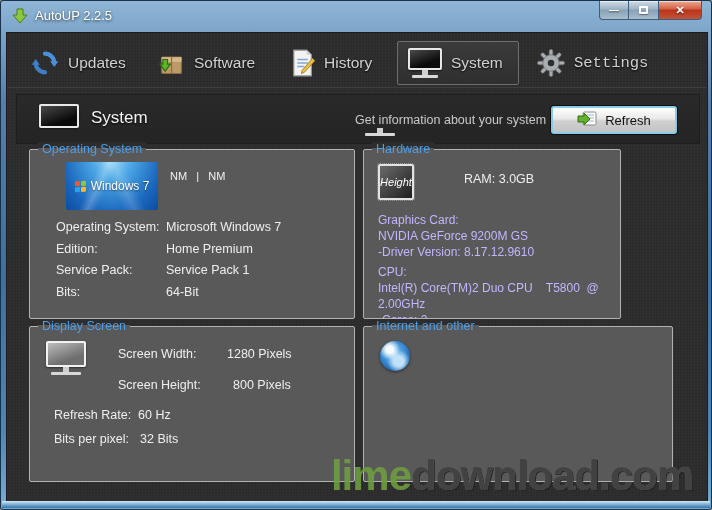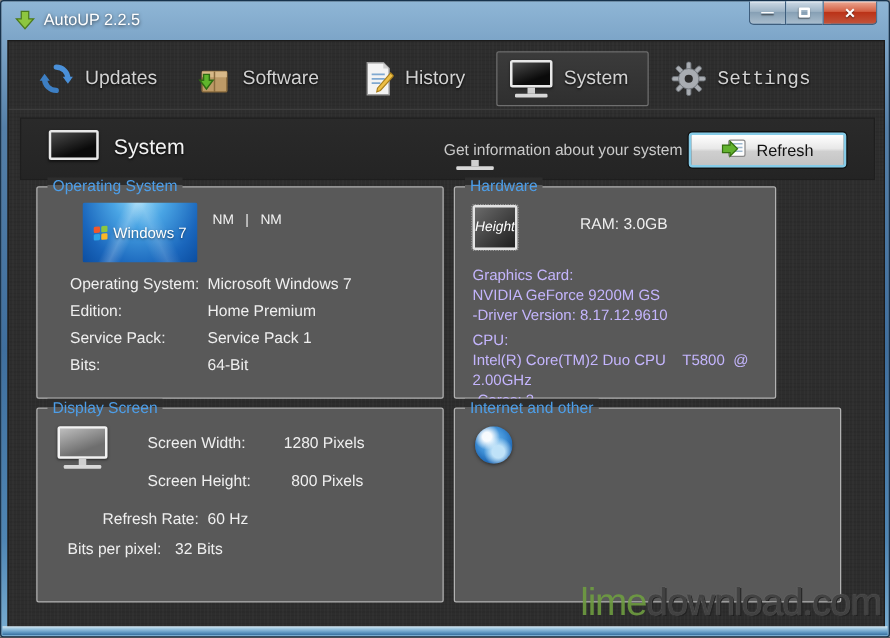--- a/index.html
+++ b/index.html
@@ -118,36 +118,36 @@
   .mon-screen { border:2px solid #e8e8e8; border-radius:2px;
     background:linear-gradient(160deg,#4b4b4b,#0a0a0a 70%);
     box-shadow:0 1px 2px rgba(0,0,0,.5); }
   .mon-neck { margin:0 auto; width:6px; height:5px; background:#cfcfcf; }
   .mon-base { margin:0 auto; width:26px; height:3px; background:#d8d8d8; border-radius:1px; }
   .ds-icon { position:absolute; left:16px; top:14px; }
   .ds-row { position:absolute; display:flex; }
   .ds-row .lbl { flex:none; }
   .ds-r1 { left:88px; top:20px; }  .ds-r1 .lbl { width:109px; }
   .ds-r2 { left:88px; top:51px; }  .ds-r2 .lbl { width:115px; }
-  .ds-r3 { left:24px; top:81px; }  .ds-r3 .lbl { width:84px;margin-left:28px; }
+  .ds-r3 { left:24px; top:81px; }  .ds-r3 .lbl { width:84px; }
   .ds-r4 { left:24px; top:105px; } .ds-r4 .lbl { width:86px; }
 
   
   .globe { position:absolute; left:16px; top:14px; width:30px; height:30px; border-radius:50%;
     background:
       radial-gradient(circle at 32% 28%, rgba(255,255,255,.95) 0 12%, rgba(255,255,255,0) 35%),
       radial-gradient(circle at 62% 68%, #bfe2f8 0 18%, rgba(191,226,248,0) 42%),
       radial-gradient(circle at 45% 40%, #7fc3f2 0%, #3e8fd6 45%, #1259a8 80%, #0a4a92 100%);
     box-shadow:0 1px 3px rgba(0,0,0,.5); }
   .in-rows { position:absolute; left:24px; top:80px; right:8px; }
   .in-rows .row .lbl { width:97px; }
   .val-green { color:var(--green,#2bc42b); }
 
   
-  .watermark { position:absolute; right:2px; bottom:2px; font-size:31px; font-weight:normal;
+  .watermark { position:absolute; right:14px; bottom:2px; font-size:42px; font-weight:bold;
     letter-spacing:-1px; white-space:nowrap; pointer-events:none; }
   .wm1 { color:rgba(110,156,64,.9); }
   .wm2 { color:rgba(62,62,62,.92); text-shadow:0 0 1px #777, 1px 1px 0 #1d1d1d; }
 </style>
 </head>
 <body>
 
 <div class="frame">
 
   <div class="titlebar">

